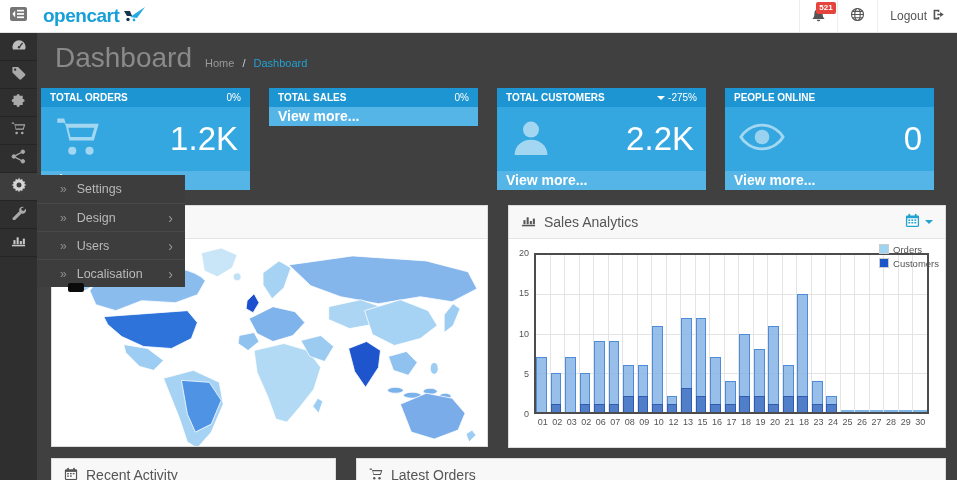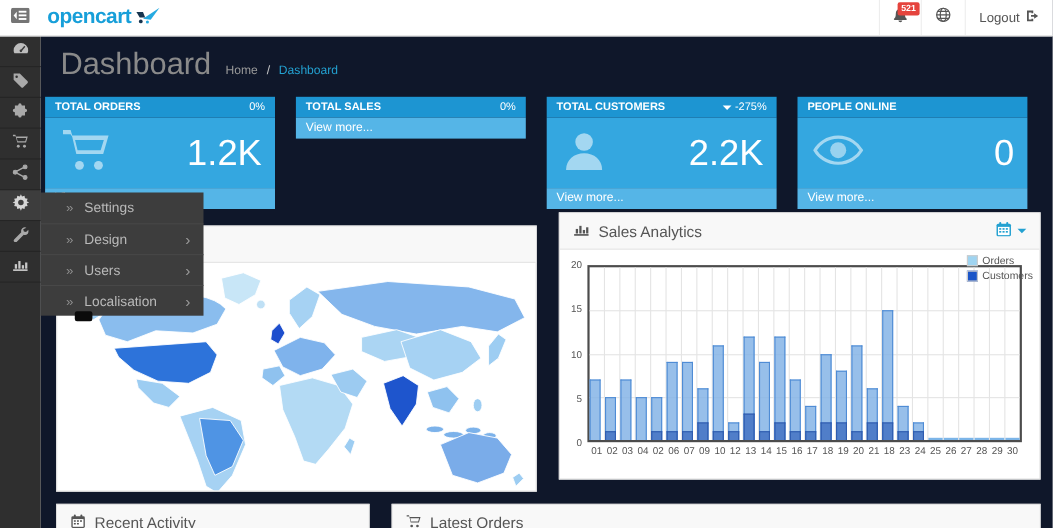--- a/index.html
+++ b/index.html
@@ -34,49 +34,49 @@
   .fly-item { height:28px; display:flex; align-items:center; padding-left:23px;
               color:#b9b9b9; font-size:12.5px; border-top:1px solid #484848;
               position:relative; cursor:pointer; }
   .fly-item:first-child { border-top:none; }
   .fly-bullet { color:#8f8f8f; margin-right:10px; font-size:12px; }
   .fly-caret { position:absolute; right:12px; color:#9a9a9a; font-size:14px; }
   .artifact { position:absolute; left:68px; top:283px; width:16px; height:9px;
               background:#0b0b0b; border-radius:2px; z-index:56; }
 
   
-  .content { position:absolute; left:37px; top:33px; right:0; bottom:0; background:#0f172a; }
+  .content { position:absolute; left:37px; top:33px; right:0; bottom:0; background:#404040; }
   .page-header { position:absolute; top:9px; left:18px; display:flex; align-items:baseline; }
   .page-title { font-size:28px; color:#8a8a8a; font-weight:normal; }
   .breadcrumb { margin-left:13px; font-size:11px; }
   .crumb-home { color:#999; cursor:pointer; }
   .crumb-sep { color:#ccc; margin:0 5px; }
   .crumb-current { color:#23a1d1; cursor:pointer; }
 
   
   .tiles { position:absolute; top:55px; left:4px; display:flex; gap:19px; }
   .tile { width:209px; height:102px; color:#fff; }
   .tile-header { height:19px; background:#1d95d2; display:flex; align-items:center;
                  justify-content:space-between; padding:0 9px; font-size:10px; font-weight:bold; }
   .tile-percent { display:flex; align-items:center; gap:3px; font-weight:normal; font-size:10px; }
   .caret-down-w { width:0; height:0; border-left:4px solid transparent;
                   border-right:4px solid transparent; border-top:4px solid #fff; display:inline-block; }
   .tile-body { height:64px; background:#34a7e0; position:relative; }
   .tile-icon { position:absolute; left:14px; top:50%; transform:translateY(-50%); opacity:.55; }
   .tile-value { position:absolute; right:12px; top:50%; transform:translateY(-50%);
                 font-size:33px; font-weight:normal; }
-  .tile-footer { height:19px; background:#55b5e7; font-size:11px; line-height:19px;
-                 padding:0 9px; cursor:pointer; }
+  .tile-footer { height:19px; background:#55b5e7; font-size:14px; line-height:19px;
+                 padding:0 9px; cursor:pointer;font-weight:bold; }
 
   
   .panel { position:absolute; background:#fff; border:1px solid #ddd; }
   .panel-heading { height:33px; background:#f8f8f8; border-bottom:1px solid #e4e4e4;
                    display:flex; align-items:center; padding:0 12px; font-size:14px; color:#555; gap:8px; }
   .map-panel   { top:172px; left:14px;  width:437px; height:242px; }
-  .chart-panel { top:160px; left:471px; width:438px; height:243px; }
+  .chart-panel { top:172px; left:471px; width:438px; height:243px; }
   .ra-panel    { top:425px; left:14px;  width:285px; height:54px; }
   .lo-panel    { top:425px; left:319px; width:590px; height:54px; }
   .heading-btn { margin-left:auto; display:flex; align-items:center; gap:5px; cursor:pointer; }
   .caret-down-b { width:0; height:0; border-left:4px solid transparent;
                   border-right:4px solid transparent; border-top:4px solid #23a1d1; }
 
   .map-body { width:435px; height:207px; overflow:hidden; }
 
   
   .chart-body { position:relative; height:208px; }
@@ -417,61 +417,57 @@
             <div class="bar orders" style="height: 25%;"></div>
             <div class="bar customers" style="height: 5%;"></div>
             <span class="xlab">02</span>
           </div>
           <div class="slot">
             <div class="bar orders" style="height: 35%;"></div>
             <span class="xlab">03</span>
           </div>
           <div class="slot">
             <div class="bar orders" style="height: 25%;"></div>
-            <span class="xlab">04</span>
-          </div>
-          <div class="slot">
-            <div class="bar orders" style="height: 25%;"></div>
             <div class="bar customers" style="height: 5%;"></div>
             <span class="xlab">02</span>
           </div>
           <div class="slot">
             <div class="bar orders" style="height: 45%;"></div>
             <div class="bar customers" style="height: 5%;"></div>
             <span class="xlab">06</span>
           </div>
           <div class="slot">
             <div class="bar orders" style="height: 45%;"></div>
             <div class="bar customers" style="height: 5%;"></div>
             <span class="xlab">07</span>
+          </div>
+          <div class="slot">
+            <div class="bar orders" style="height: 30%;"></div>
+            <div class="bar customers" style="height: 10%;"></div>
+            <span class="xlab">08</span>
           </div>
           <div class="slot">
             <div class="bar orders" style="height: 30%;"></div>
             <div class="bar customers" style="height: 10%;"></div>
             <span class="xlab">09</span>
           </div>
           <div class="slot">
             <div class="bar orders" style="height: 55%;"></div>
             <div class="bar customers" style="height: 5%;"></div>
             <span class="xlab">10</span>
           </div>
           <div class="slot">
             <div class="bar orders" style="height: 10%;"></div>
             <div class="bar customers" style="height: 5%;"></div>
             <span class="xlab">12</span>
           </div>
           <div class="slot">
             <div class="bar orders" style="height: 60%;"></div>
             <div class="bar customers" style="height: 15%;"></div>
             <span class="xlab">13</span>
-          </div>
-          <div class="slot">
-            <div class="bar orders" style="height: 45%;"></div>
-            <div class="bar customers" style="height: 5%;"></div>
-            <span class="xlab">14</span>
           </div>
           <div class="slot">
             <div class="bar orders" style="height: 60%;"></div>
             <div class="bar customers" style="height: 10%;"></div>
             <span class="xlab">15</span>
           </div>
           <div class="slot">
             <div class="bar orders" style="height: 35%;"></div>
             <div class="bar customers" style="height: 5%;"></div>
             <span class="xlab">16</span>

